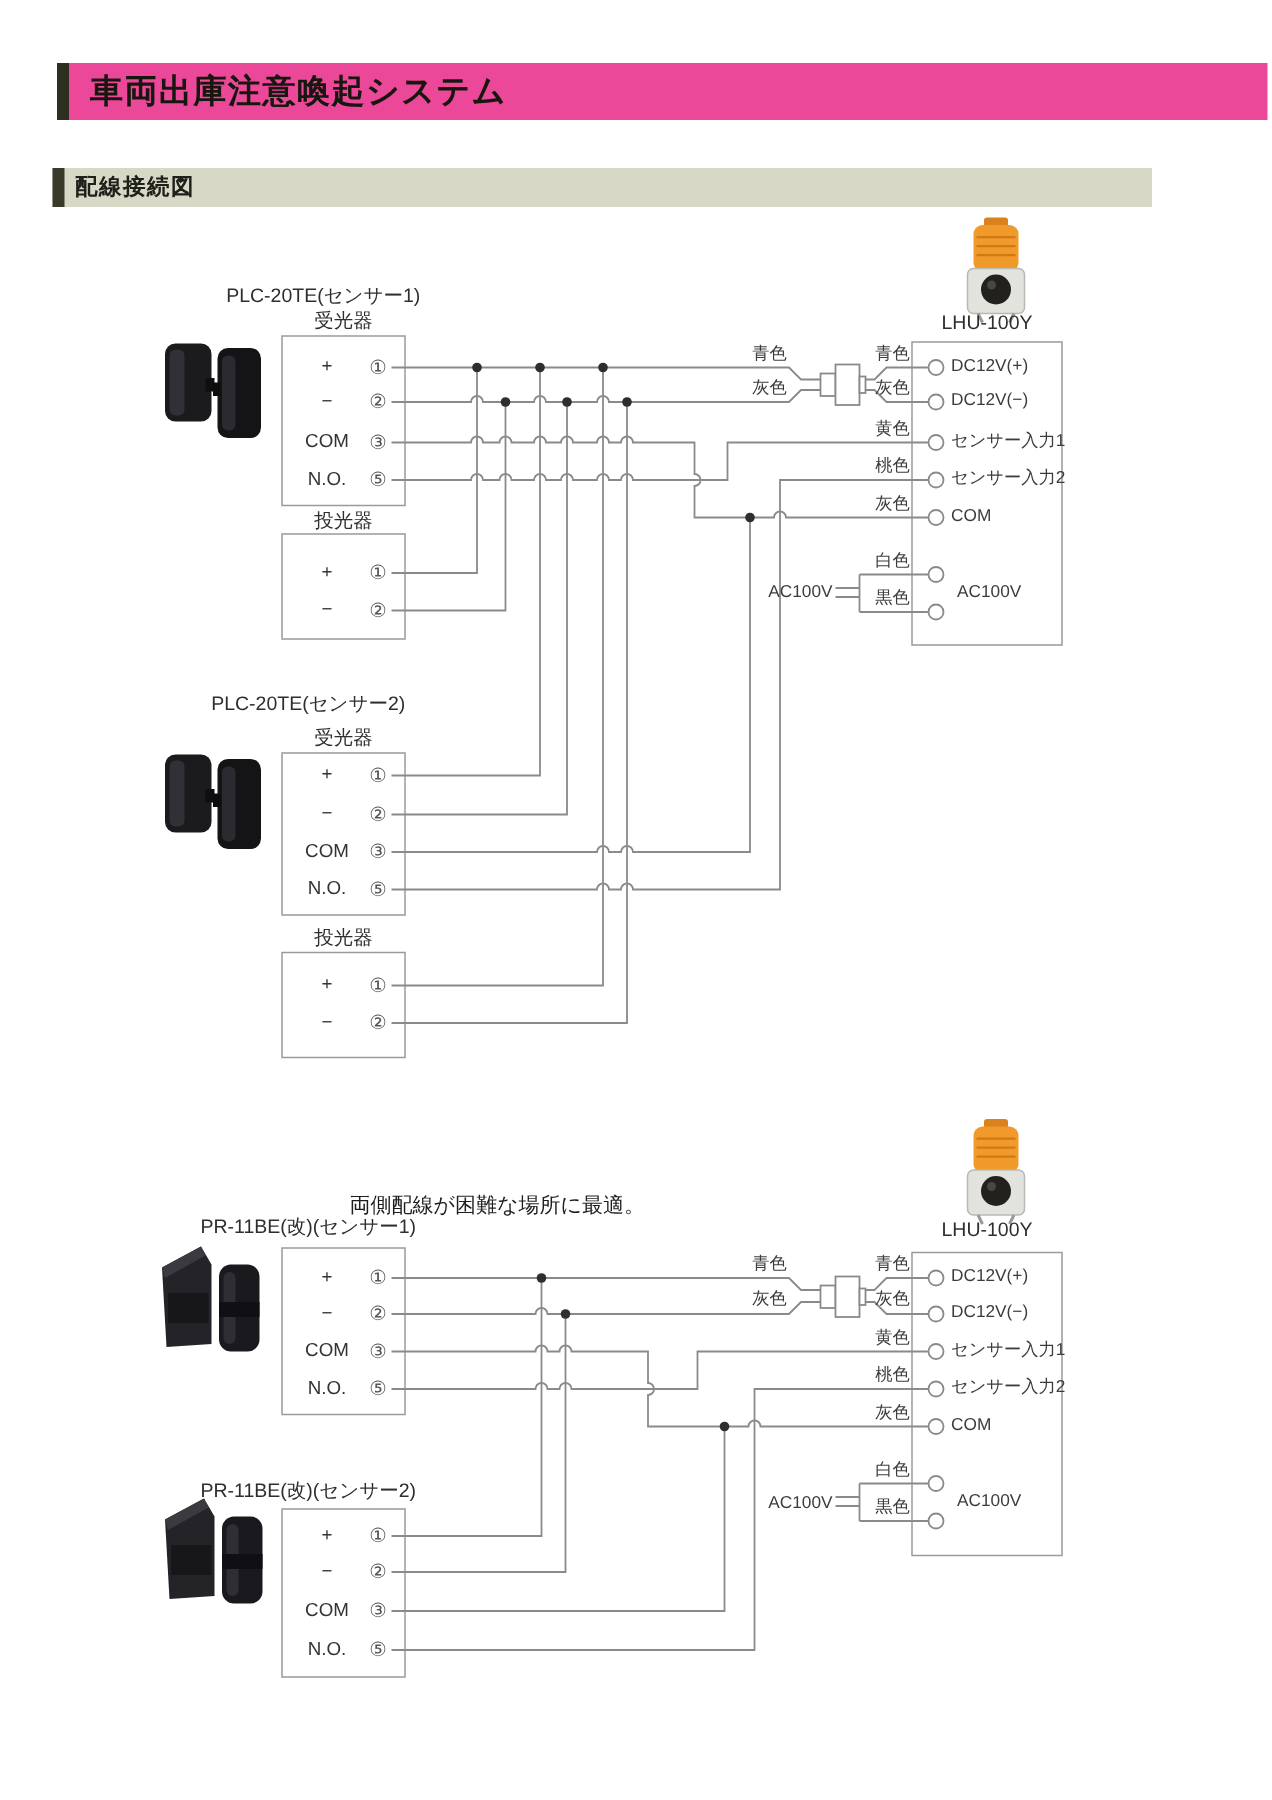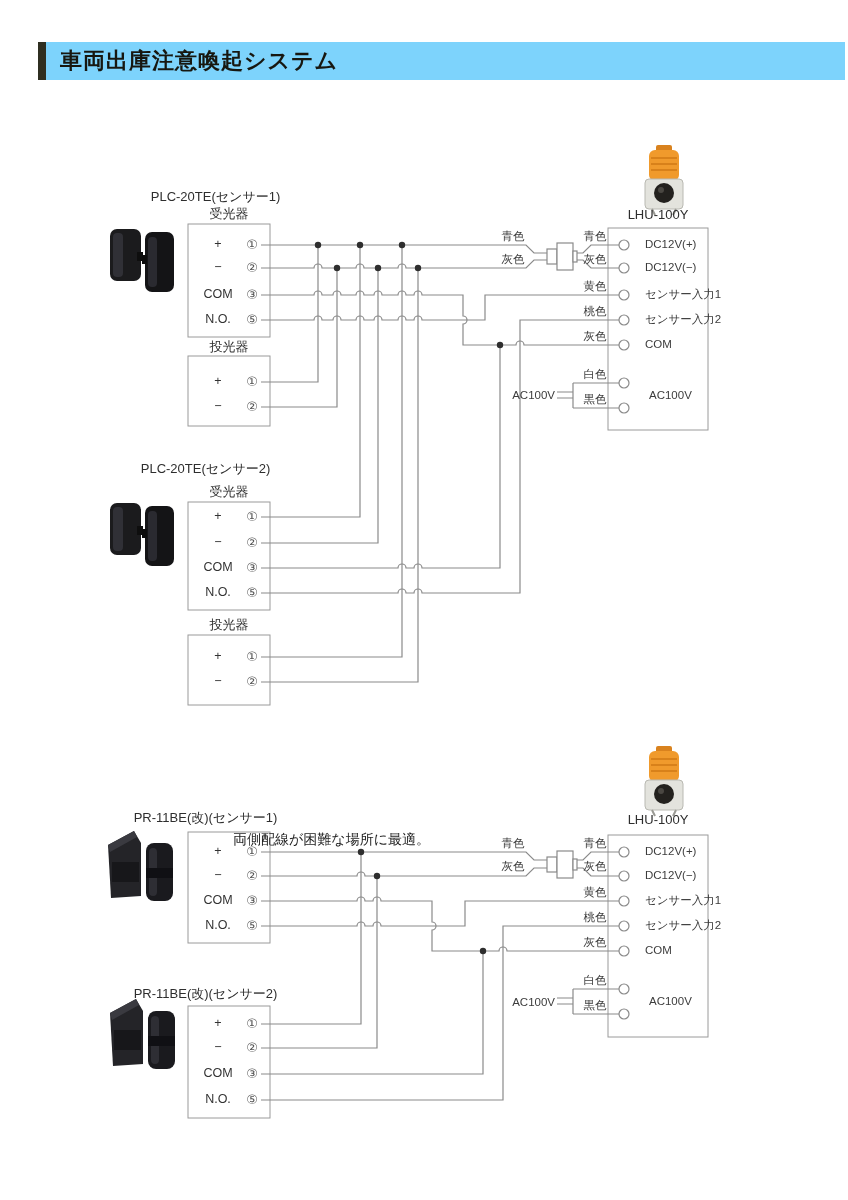--- a/index.html
+++ b/index.html
@@ -1,44 +1,48 @@
 <!DOCTYPE html>
 <html><head>
 <meta charset="utf-8">
 <style>
   html,body{margin:0;padding:0;background:#fff;}
   .page{position:relative;width:848px;height:1200px;background:#ffffff;overflow:hidden;
         font-family:"Liberation Sans","DejaVu Sans",sans-serif;color:#2b2b2b;}
-  .header{position:absolute;left:38px;top:42px;width:807px;height:38px;background:#7dd3fc;}
+  .header{position:absolute;left:38px;top:42px;width:807px;height:38px;background:#ec4899;}
   .header .accent{position:absolute;left:0;top:0;width:8px;height:38px;background:#2f2f21;}
   .header h1{position:absolute;left:22px;top:0;margin:0;line-height:38px;font-size:22px;
              font-weight:bold;color:#171710;letter-spacing:1px;}
   .section-bar{position:absolute;left:35px;top:112px;width:733px;height:26px;background:#d8d8c6;}
   .section-bar .accent{position:absolute;left:0;top:0;width:8px;height:26px;background:#3a3a2a;}
   .section-bar h2{position:absolute;left:15px;top:0;margin:0;line-height:26px;font-size:15px;
                   font-weight:bold;color:#20201a;letter-spacing:1px;}
   svg.wiring{position:absolute;left:0;top:0;}
   .L{position:absolute;font-size:11.5px;line-height:14px;text-align:center;color:#3c3c3c;white-space:nowrap;}
   .Lt{position:absolute;font-size:14px;line-height:17px;color:#1d1d1d;white-space:nowrap;}
   .Ln{position:absolute;font-size:13px;line-height:16px;text-align:center;color:#2e2e2e;white-space:nowrap;}
   .Lr{position:absolute;font-size:12.5px;line-height:15px;text-align:center;color:#333;white-space:nowrap;}
   .Lp{position:absolute;font-size:13px;line-height:15px;text-align:center;color:#555;white-space:nowrap;}
-  .Lu{position:absolute;font-size:11.5px;line-height:13px;text-align:left;color:#3c3c3c;white-space:nowrap;margin-left:11px;}
+  .Lu{position:absolute;font-size:11.5px;line-height:13px;text-align:left;color:#3c3c3c;white-space:nowrap;}
   .Rt{text-align:right;}
 </style>
 </head>
 <body>
 
 <div class="page">
 
   <div class="header">
     <div class="accent"></div>
     <h1>車両出庫注意喚起システム</h1>
   </div>
 
+  <div class="section-bar">
+    <div class="accent"></div>
+    <h2>配線接続図</h2>
+  </div>
 
   <svg class="wiring" width="848" height="1200" viewBox="0 0 848 1200">
 
     <g stroke="#9a9a9a" stroke-width="1" fill="none">
       <rect x="188" y="224" width="82" height="113"></rect>
       <rect x="188" y="356" width="82" height="70"></rect>
       <rect x="188" y="502" width="82" height="108"></rect>
       <rect x="188" y="635" width="82" height="70"></rect>
       <rect x="608" y="228" width="100" height="202"></rect>
       <rect x="188" y="832" width="82" height="111"></rect>
@@ -199,21 +203,21 @@
   <span class="L" style="left:580px;top:392px;width:30px">黒色</span>
   <span class="L Rt" style="left:498px;top:388px;width:57px">AC100V</span>
 
   <span class="Lu" style="left:634px;top:238px">DC12V(+)</span>
   <span class="Lu" style="left:634px;top:261px">DC12V(−)</span>
   <span class="Lu" style="left:634px;top:288px">センサー入力1</span>
   <span class="Lu" style="left:634px;top:313px">センサー入力2</span>
   <span class="Lu" style="left:634px;top:338px">COM</span>
   <span class="Lu" style="left:638px;top:389px">AC100V</span>
 
-  <span class="Lt" style="left:233px;top:831px">両側配線が困難な場所に最適。</span>
+  <span class="Lt" style="left:233px;top:795px">両側配線が困難な場所に最適。</span>
   <span class="Ln" style="left:608px;top:812px;width:100px">LHU-100Y</span>
 
   <span class="Ln" style="left:118px;top:810px;width:175px">PR-11BE(改)(センサー1)</span>
   <span class="Lr" style="left:198px;top:844px;width:40px">+</span>
   <span class="Lp" style="left:243px;top:844px;width:18px">①</span>
   <span class="Lr" style="left:198px;top:868px;width:40px">−</span>
   <span class="Lp" style="left:243px;top:868px;width:18px">②</span>
   <span class="Lr" style="left:198px;top:893px;width:40px">COM</span>
   <span class="Lp" style="left:243px;top:893px;width:18px">③</span>
   <span class="Lr" style="left:198px;top:918px;width:40px">N.O.</span>

